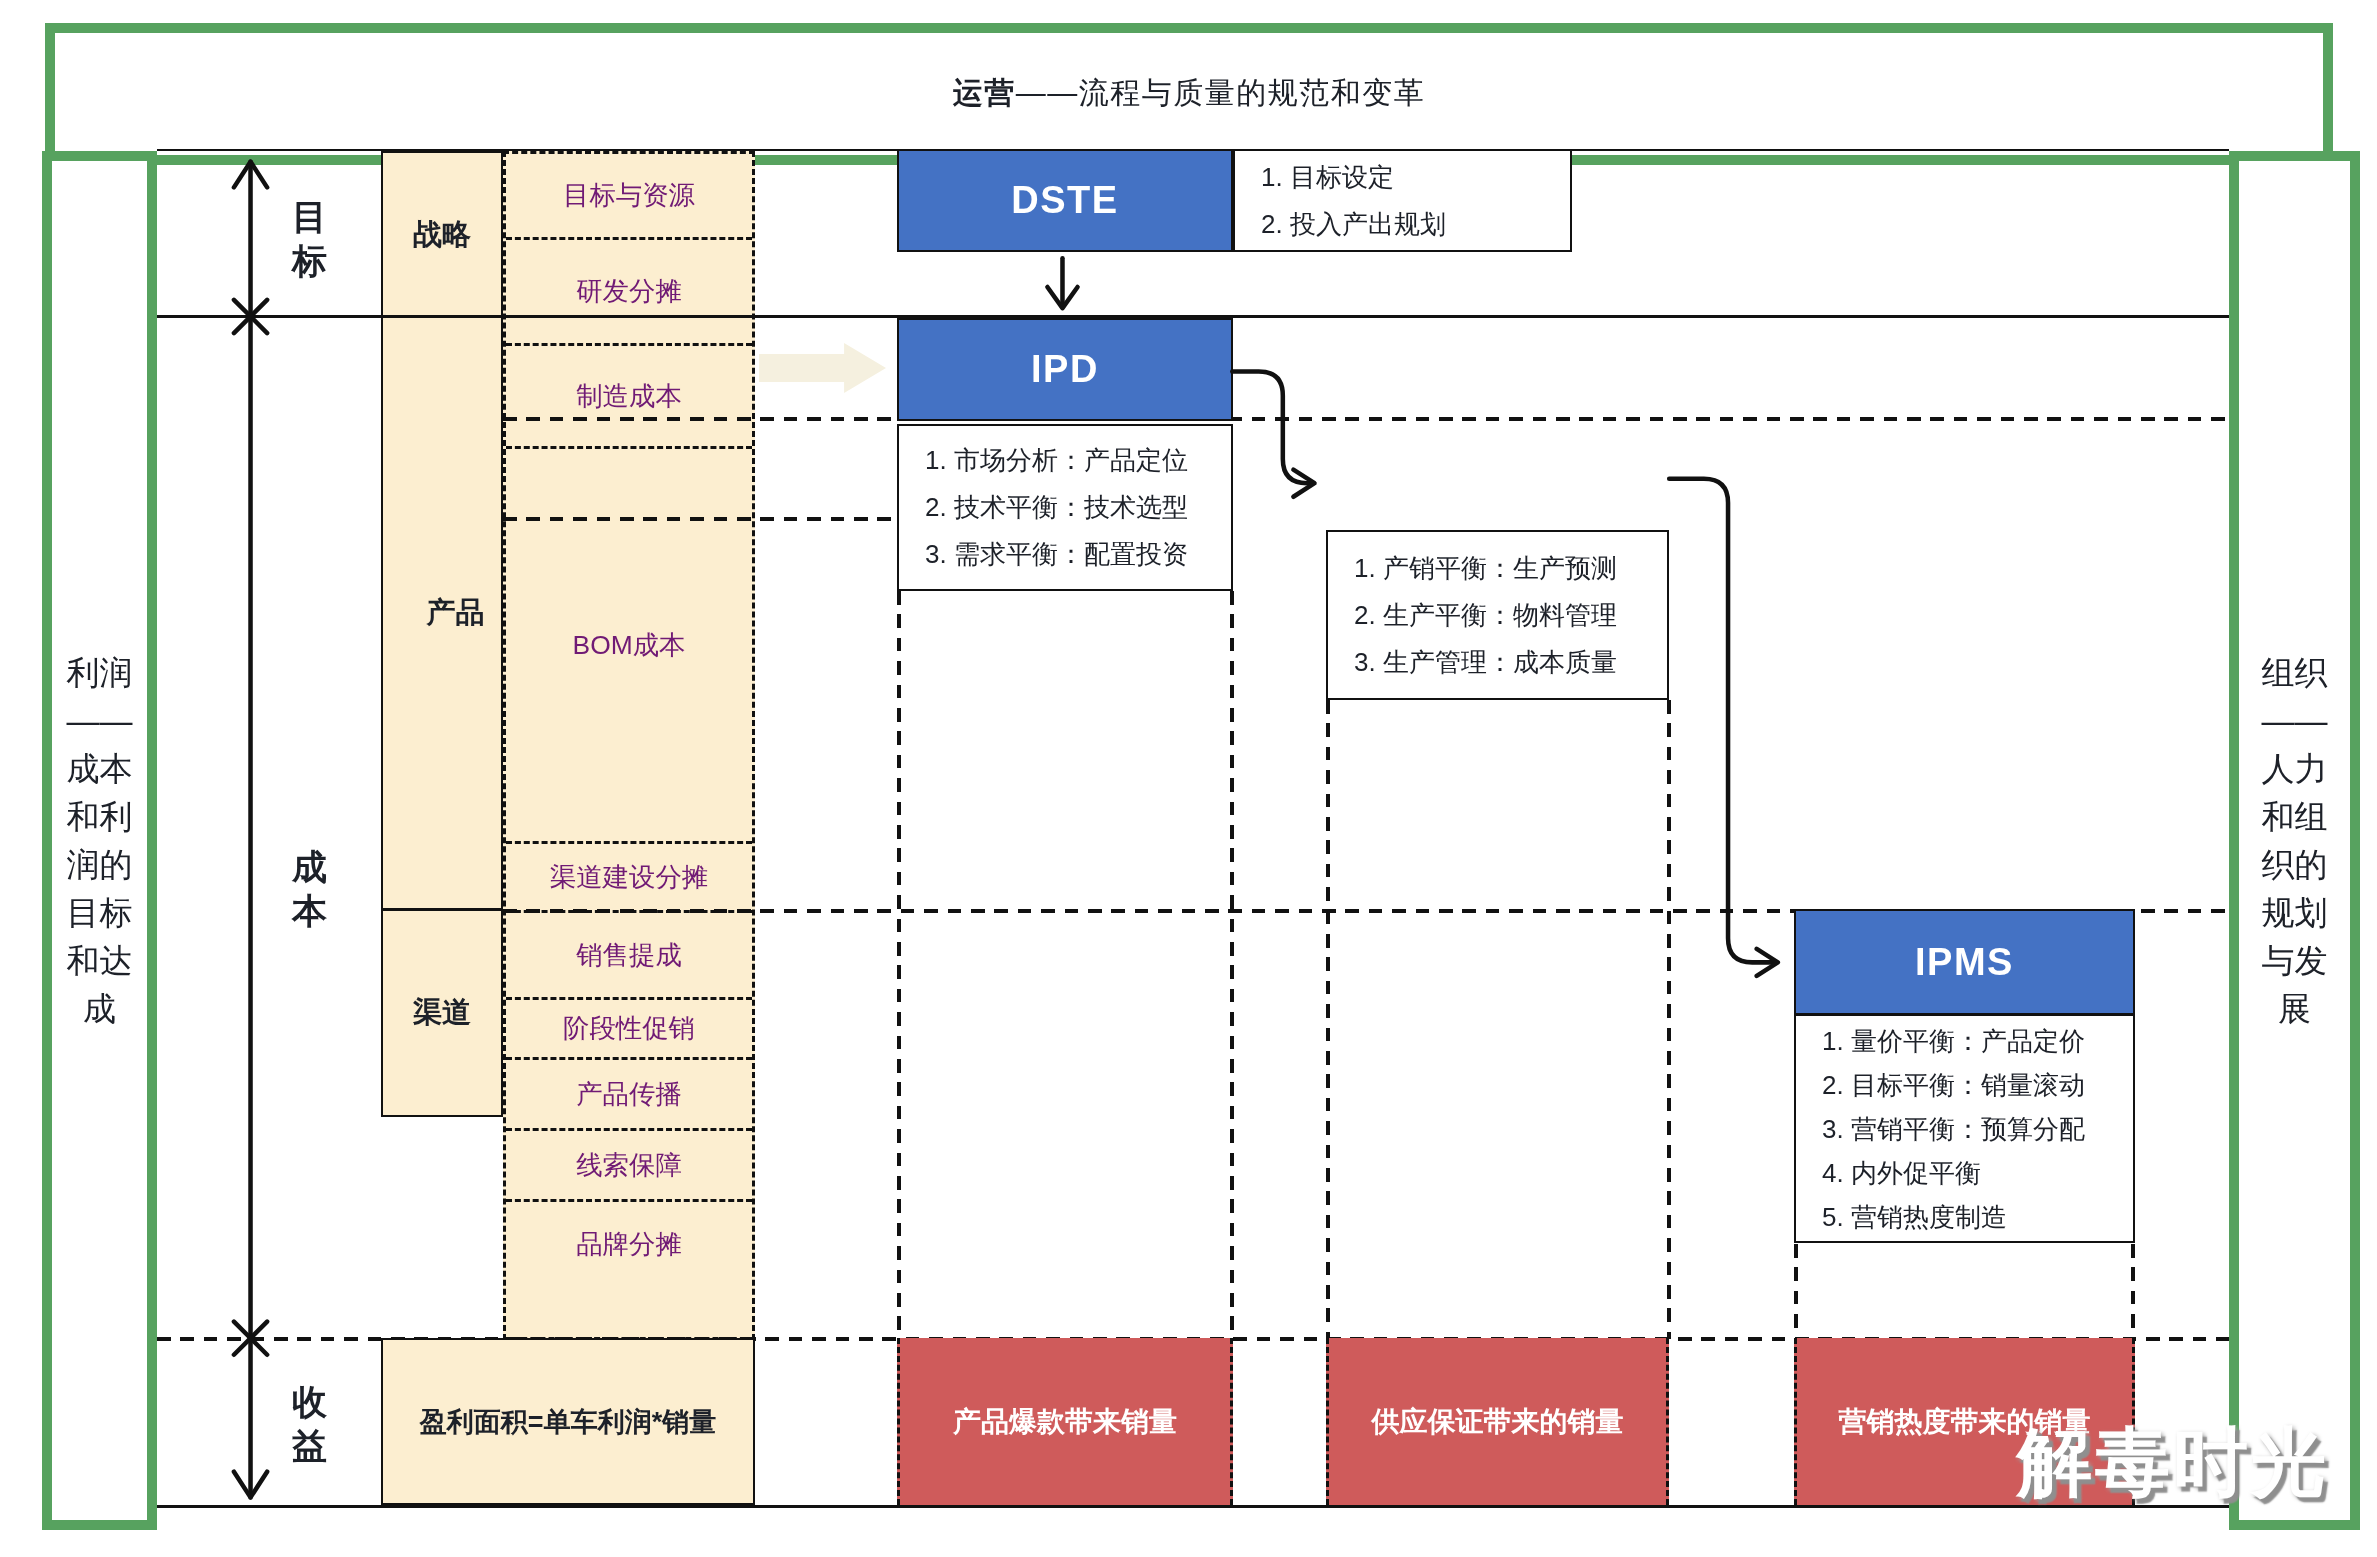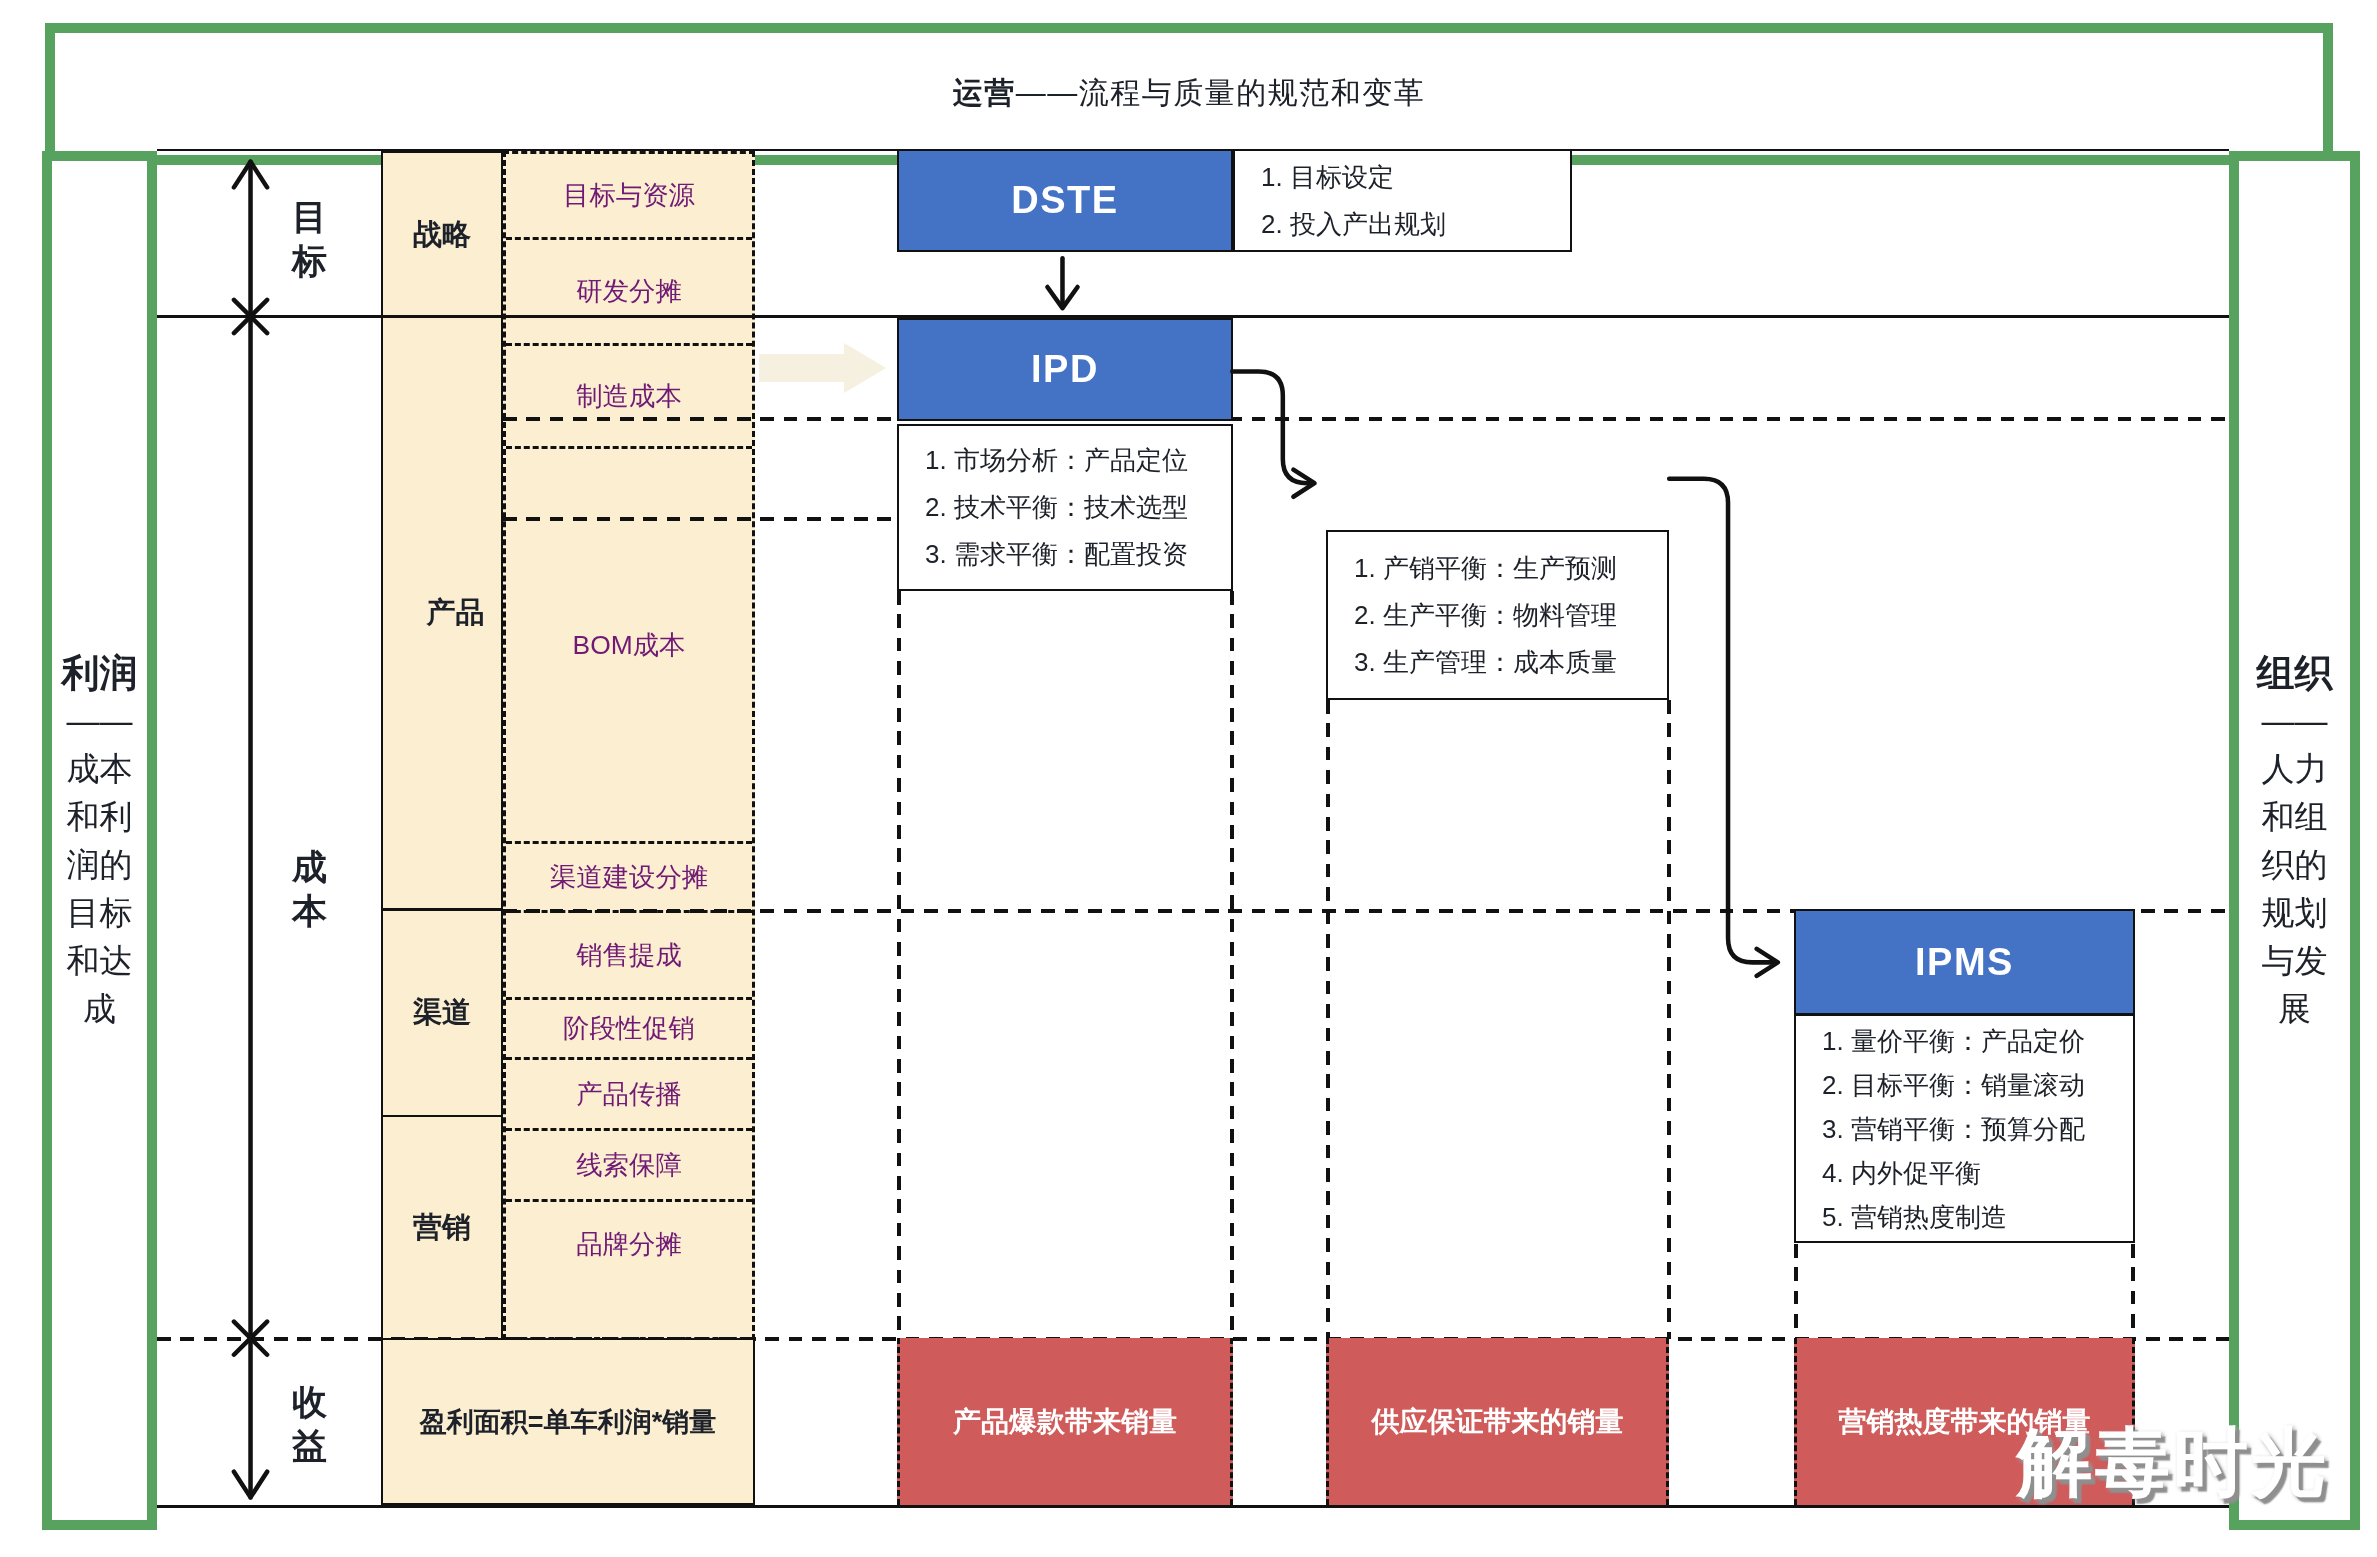--- a/index.html
+++ b/index.html
@@ -6,21 +6,21 @@
   #canvas{position:relative;width:2377px;height:1558px;background:#ffffff;overflow:hidden;
           font-family:"Liberation Sans","DejaVu Sans",sans-serif;color:#1d2129;}
   .abs{position:absolute;box-sizing:border-box;}
   
   .green-frame{border:10.6px solid #57A25F;background:#ffffff;}
   .banner-title{display:flex;align-items:center;justify-content:center;width:100%;height:100%;
                 font-size:30px;letter-spacing:1.5px;}
   .banner-title .b{font-weight:bold;}
   .side-text{display:flex;flex-direction:column;align-items:center;justify-content:center;
              width:100%;height:100%;font-size:33px;line-height:48px;}
-  .side-text .ln:first-child{font-weight:bold;font-size:38px;}
+  .side-text .ln:first-child{font-weight:normal;font-size:33px;}
   
   .hline{background:#111;height:3px;}
   .dash-h{height:3.8px;background:repeating-linear-gradient(90deg,#111 0 13.6px,transparent 13.6px 23.4px);}
   .dash-v{width:3.8px;background:repeating-linear-gradient(180deg,#111 0 13.6px,transparent 13.6px 23.4px);}
   
   .axis-label{width:39px;font-size:35px;font-weight:bold;line-height:44px;text-align:center;
               word-break:break-all;color:#1d2129;}
   
   .cell{background:#FCEED0;border:2.3px solid #111;display:flex;align-items:center;justify-content:center;
         font-size:29px;font-weight:bold;}
@@ -83,21 +83,20 @@
     </div>
   </div>
 
   <div class="abs axis-label" style="left:290px;top:195px;">目标</div>
   <div class="abs axis-label" style="left:290px;top:845px;">成本</div>
   <div class="abs axis-label" style="left:290px;top:1380px;">收益</div>
 
   <div class="abs cell" style="left:381px;top:151px;width:122px;height:167px;">战略</div>
   <div class="abs cell" style="left:381px;top:315px;width:122px;height:595px;padding-left:27px;">产品</div>
   <div class="abs cell" style="left:381px;top:909px;width:122px;height:208px;">渠道</div>
-  <div class="abs cell" style="left:381px;top:1115px;width:122px;height:226px;">营销</div>
 
   <div class="abs stack" style="left:503px;top:151px;width:252px;height:1189px;">
     <div class="item" style="height:83px;">目标与资源</div>
     <div class="item" style="height:103px;">研发分摊</div>
     <div class="item" style="height:100px;">制造成本</div>
     <div class="item" style="height:392px;">BOM成本</div>
     <div class="item" style="height:66px;">渠道建设分摊</div>
     <div class="item" style="height:84px;">销售提成</div>
     <div class="item" style="height:57px;">阶段性促销</div>
     <div class="item" style="height:68px;">产品传播</div>

